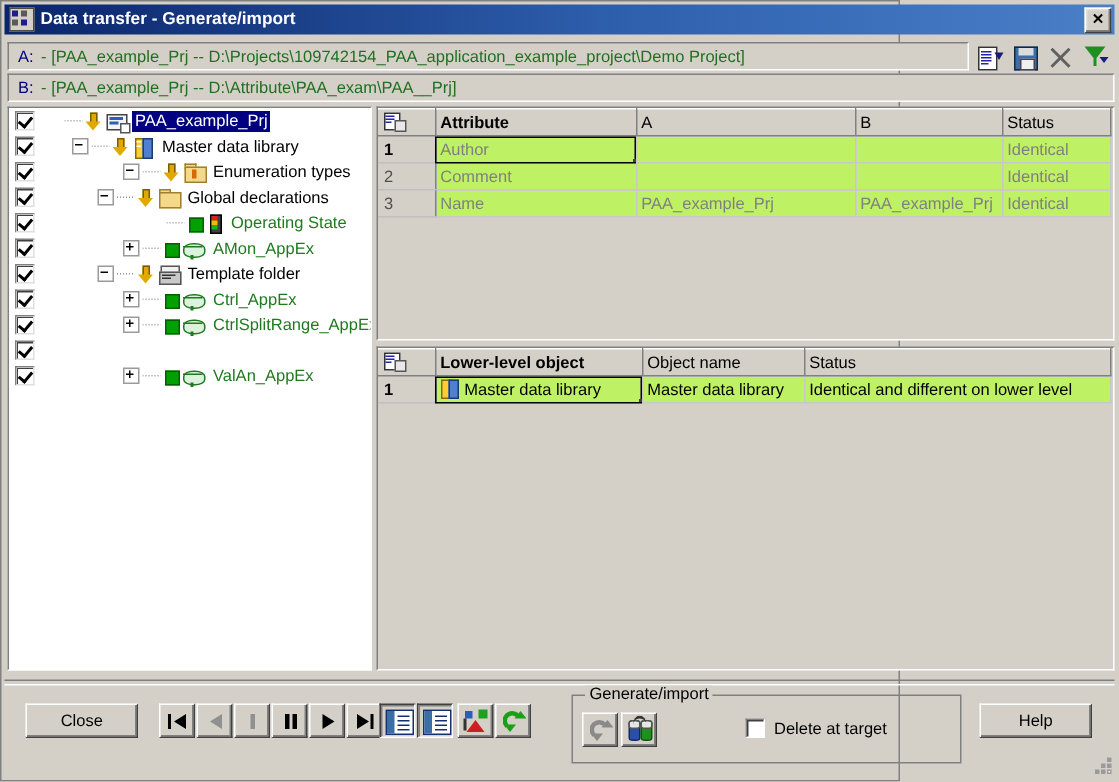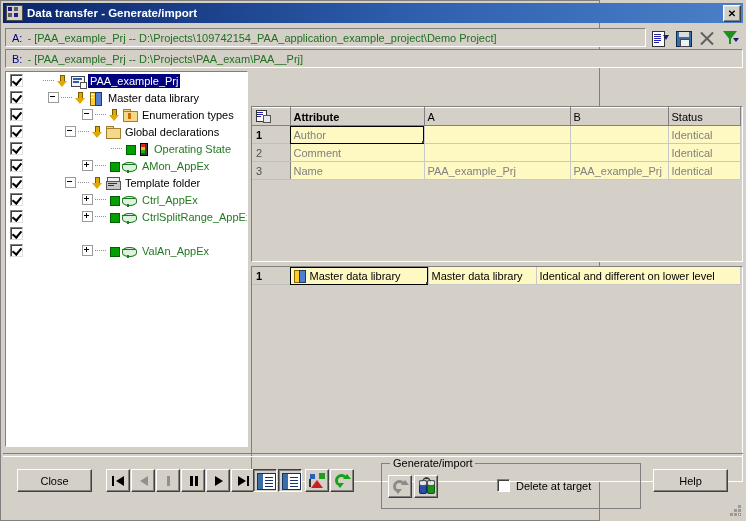--- a/index.html
+++ b/index.html
@@ -162,35 +162,35 @@
   .i-blk{width:16px;height:14px;position:relative;flex:0 0 auto;margin-right:3px;}
   .i-blk .c1{position:absolute;left:1px;top:3px;width:13px;height:8px;background:#ddf2dd;border:1px solid #1f7a1f;border-radius:7px/4px;}
   .i-blk .c2{position:absolute;left:1px;top:5px;width:13px;height:1px;background:#1f7a1f;}
   .i-blk .c3{position:absolute;left:6px;top:11px;width:2px;height:3px;background:#1f7a1f;}
 
   
   .grid{
     position:absolute;background:#d4d0c8;
     border-top:1px solid #808080;border-left:1px solid #808080;
     border-right:1px solid #ffffff;border-bottom:1px solid #ffffff;
-    box-sizing:border-box;overflow:hidden;margin-top:35px;
+    box-sizing:border-box;overflow:hidden;
   }
   #gridTop{left:250px;top:70px;width:492px;height:156px;}
   #gridBot{left:250px;top:230px;width:492px;height:216px;}
   table.g{border-collapse:collapse;table-layout:fixed;width:488px;font-size:11px;}
   table.g th{
     background:#d4d0c8;
     border-right:1px solid #808080;border-bottom:1px solid #808080;
     border-top:1px solid #ffffff;
     height:17px;padding:0 3px;text-align:left;font-weight:normal;
     white-space:nowrap;overflow:hidden;
   }
   table.g th.b{font-weight:bold;color:#000;}
   table.g td{
-    background:#fef9c3;height:17px;padding:0 3px;
+    background:#bef264;height:17px;padding:0 3px;
     border-right:1px solid #c8c8c8;border-bottom:1px solid #c8c8c8;
     color:#808080;white-space:nowrap;overflow:hidden;
   }
   table.g td.rownum{
     background:#d4d0c8;color:#505050;text-align:left;padding-left:4px;
     border-right:1px solid #808080;border-bottom:1px solid #c0c0c0;
   }
   table.g td.rownum.b{font-weight:bold;color:#000;}
   table.g td.dark{color:#000;}
   td.selcell{
@@ -330,21 +330,21 @@
     </div>
     <div class="tbbtn">
       <span class="ic-filt"></span>
         <span class="ic-filt-s"></span>
         <span class="ic-filt-a"></span>
     </div>
   </div>
 
   <div class="pathbar" id="pathB">
     <span class="path-lbl">B:</span>
-    <span class="path-val">- [PAA_example_Prj -- D:\Projects\PAA_exam\PAA__Prj]</span>
+    <span class="path-val">- [PAA_example_Prj -- D:\Attribute\PAA_exam\PAA__Prj]</span>
   </div>
 
   <div class="treepanel" id="tree">
       <div class="trow">
         <span class="cb"></span>
         <span class="tnode">
           <span style="width:8px;flex:0 0 auto;"></span>
           <span class="dline"></span>
           <span class="dots"></span>
           <span class="arr"></span>
@@ -544,20 +544,26 @@
   <div class="grid" id="gridBot">
     <table class="g" id="tblBot">
         <colgroup>
           <col style="width:38px">
           <col style="width:138px">
           <col style="width:108px">
           <col style="width:204px">
         </colgroup>
         <tbody>
           <tr>
+            <th><span class="corner-icon"><i class="c1"></i><i class="c2"></i><i class="c3"></i><i class="c4"></i><i class="c5"></i></span></th>
+            <th class="b">Lower-level object</th>
+            <th>Object name</th>
+            <th>Status</th>
+          </tr>
+          <tr>
             <td class="rownum b">1</td>
             <td class="selcell dark"><span class="cell-lib"><i class="b1"></i><i class="b2"></i></span><span>Master data library</span></td>
             <td class="dark">Master data library</td>
             <td class="dark">Identical and different on lower level</td>
           </tr>
         </tbody>
       </table>
   </div>
 
   <div class="sep"></div>

